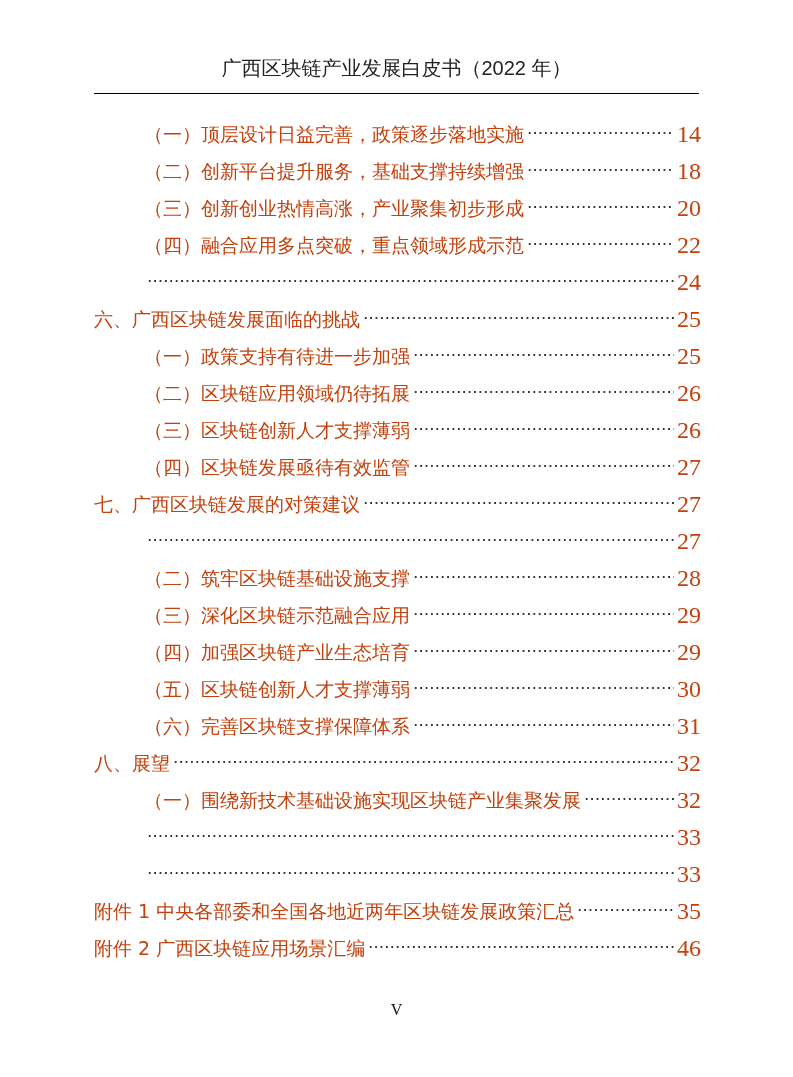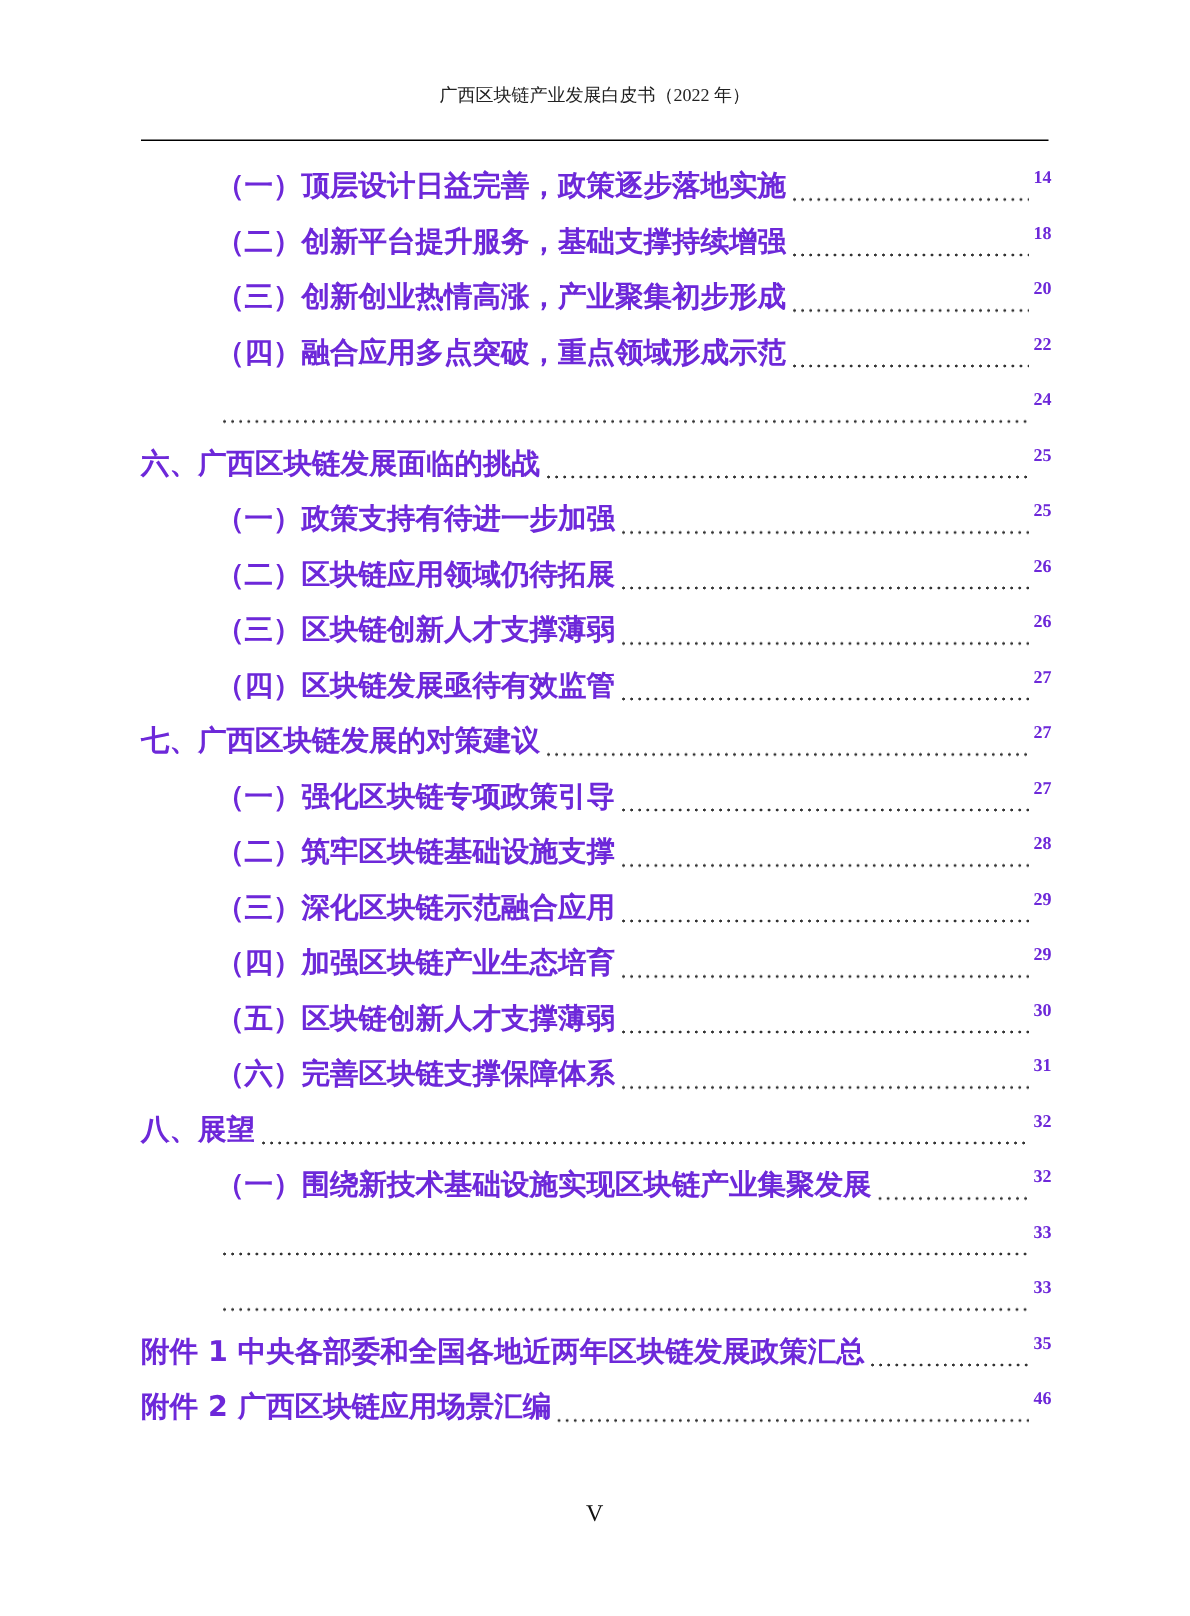--- a/index.html
+++ b/index.html
@@ -1,39 +1,39 @@
 <!DOCTYPE html>
 <html><head>
 <meta charset="utf-8">
 <style>
   html, body { margin: 0; padding: 0; background: #ffffff; }
   body { width: 793px; height: 1077px; position: relative; overflow: hidden; color: #111; }
   .header {
     position: absolute; left: 0; top: 55px; width: 793px; text-align: center;
-    font-family: Liberation Serif, serif; font-size: 12px; color: #222;
+    font-family: Liberation Sans, sans-serif; font-size: 20px; color: #222;
   }
   .header-rule {
     position: absolute; left: 94px; top: 93px; width: 605px; height: 0;
     border-top: 1.4px solid #000;
   }
   .toc { position: absolute; left: 0; top: 111px; width: 793px; }
   .row {
-    position: absolute; height: 37px; display: flex; align-items: flex-start;
-    font-family: "DejaVu Sans", "Liberation Sans", sans-serif; font-size: 19px; color: #6d28d9; font-weight: bold;
+    position: absolute; height: 37px; display: flex; align-items: flex-end;
+    font-family: "DejaVu Sans", "Liberation Sans", sans-serif; font-size: 19px; color: #c2410c;
   }
   .row.l1 { left: 94px; width: 607px; }
   .row.l2 { left: 144px; width: 557px; }
   .row .label { white-space: nowrap; flex: 0 0 auto; }
   .row .leader {
     flex: 1 1 auto; margin: 0 3px; height: 4px; align-self: center; margin-top: 6px;
     background-image: radial-gradient(circle, #333 0.9px, transparent 1.1px);
     background-size: 5.4px 4px; background-repeat: repeat-x; background-position: left center;
   }
   .row .page {
-    flex: 0 0 auto; font-family: "Liberation Serif", "DejaVu Serif", serif; font-size: 12px;
+    flex: 0 0 auto; font-family: "Liberation Serif", "DejaVu Serif", serif; font-size: 24px;
   }
   .footer {
     position: absolute; left: 0; top: 1001px; width: 793px; text-align: center;
     font-family: "Liberation Serif", "DejaVu Serif", serif; font-size: 16px; color: #111;
   }
 </style>
 </head>
 <body>
 
 <div class="header">广西区块链产业发展白皮书（2022 年）</div>
@@ -88,21 +88,20 @@
     <span class="label">（四）区块链发展亟待有效监管</span>
     <span class="leader"></span>
     <span class="page">27</span>
   </div>
   <div class="row l1" style="top:370px">
     <span class="label">七、广西区块链发展的对策建议</span>
     <span class="leader"></span>
     <span class="page">27</span>
   </div>
   <div class="row l2" style="top:407px">
-    <span class="label">（一）强化区块链专项政策引导</span>
     <span class="leader"></span>
     <span class="page">27</span>
   </div>
   <div class="row l2" style="top:444px">
     <span class="label">（二）筑牢区块链基础设施支撑</span>
     <span class="leader"></span>
     <span class="page">28</span>
   </div>
   <div class="row l2" style="top:481px">
     <span class="label">（三）深化区块链示范融合应用</span>

